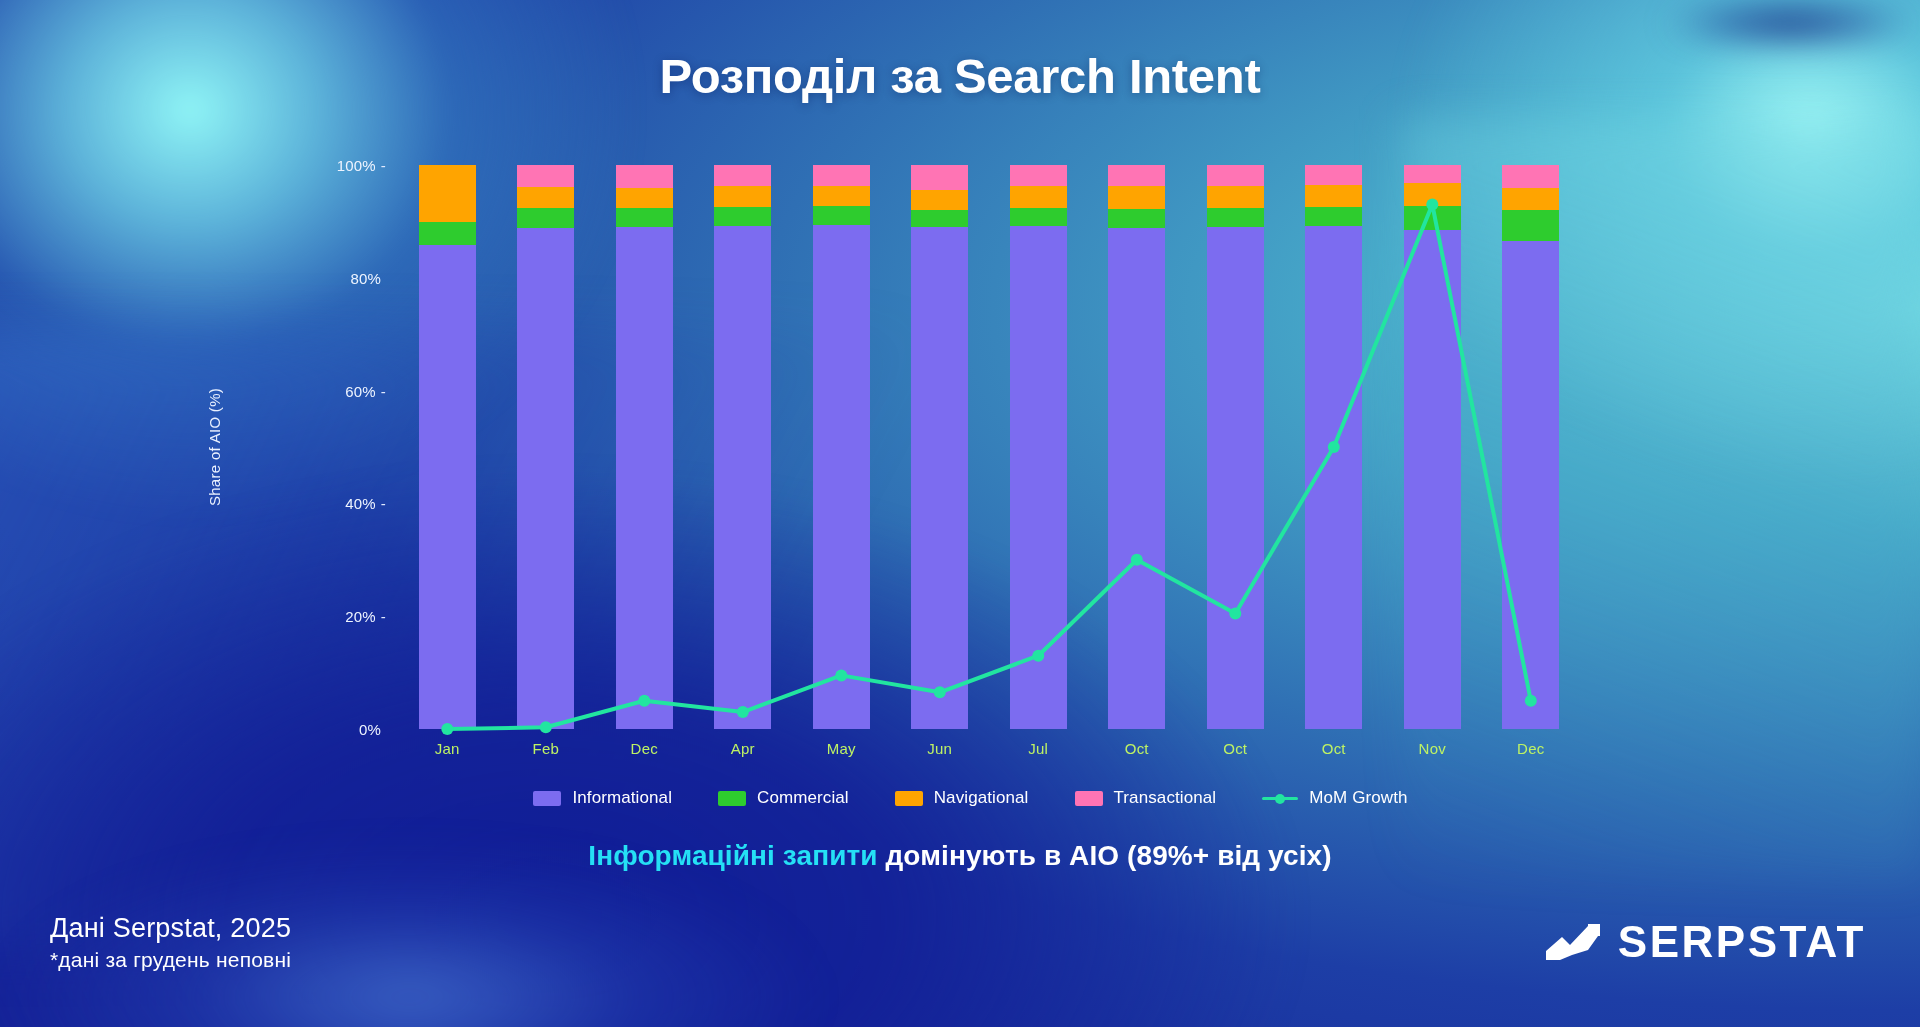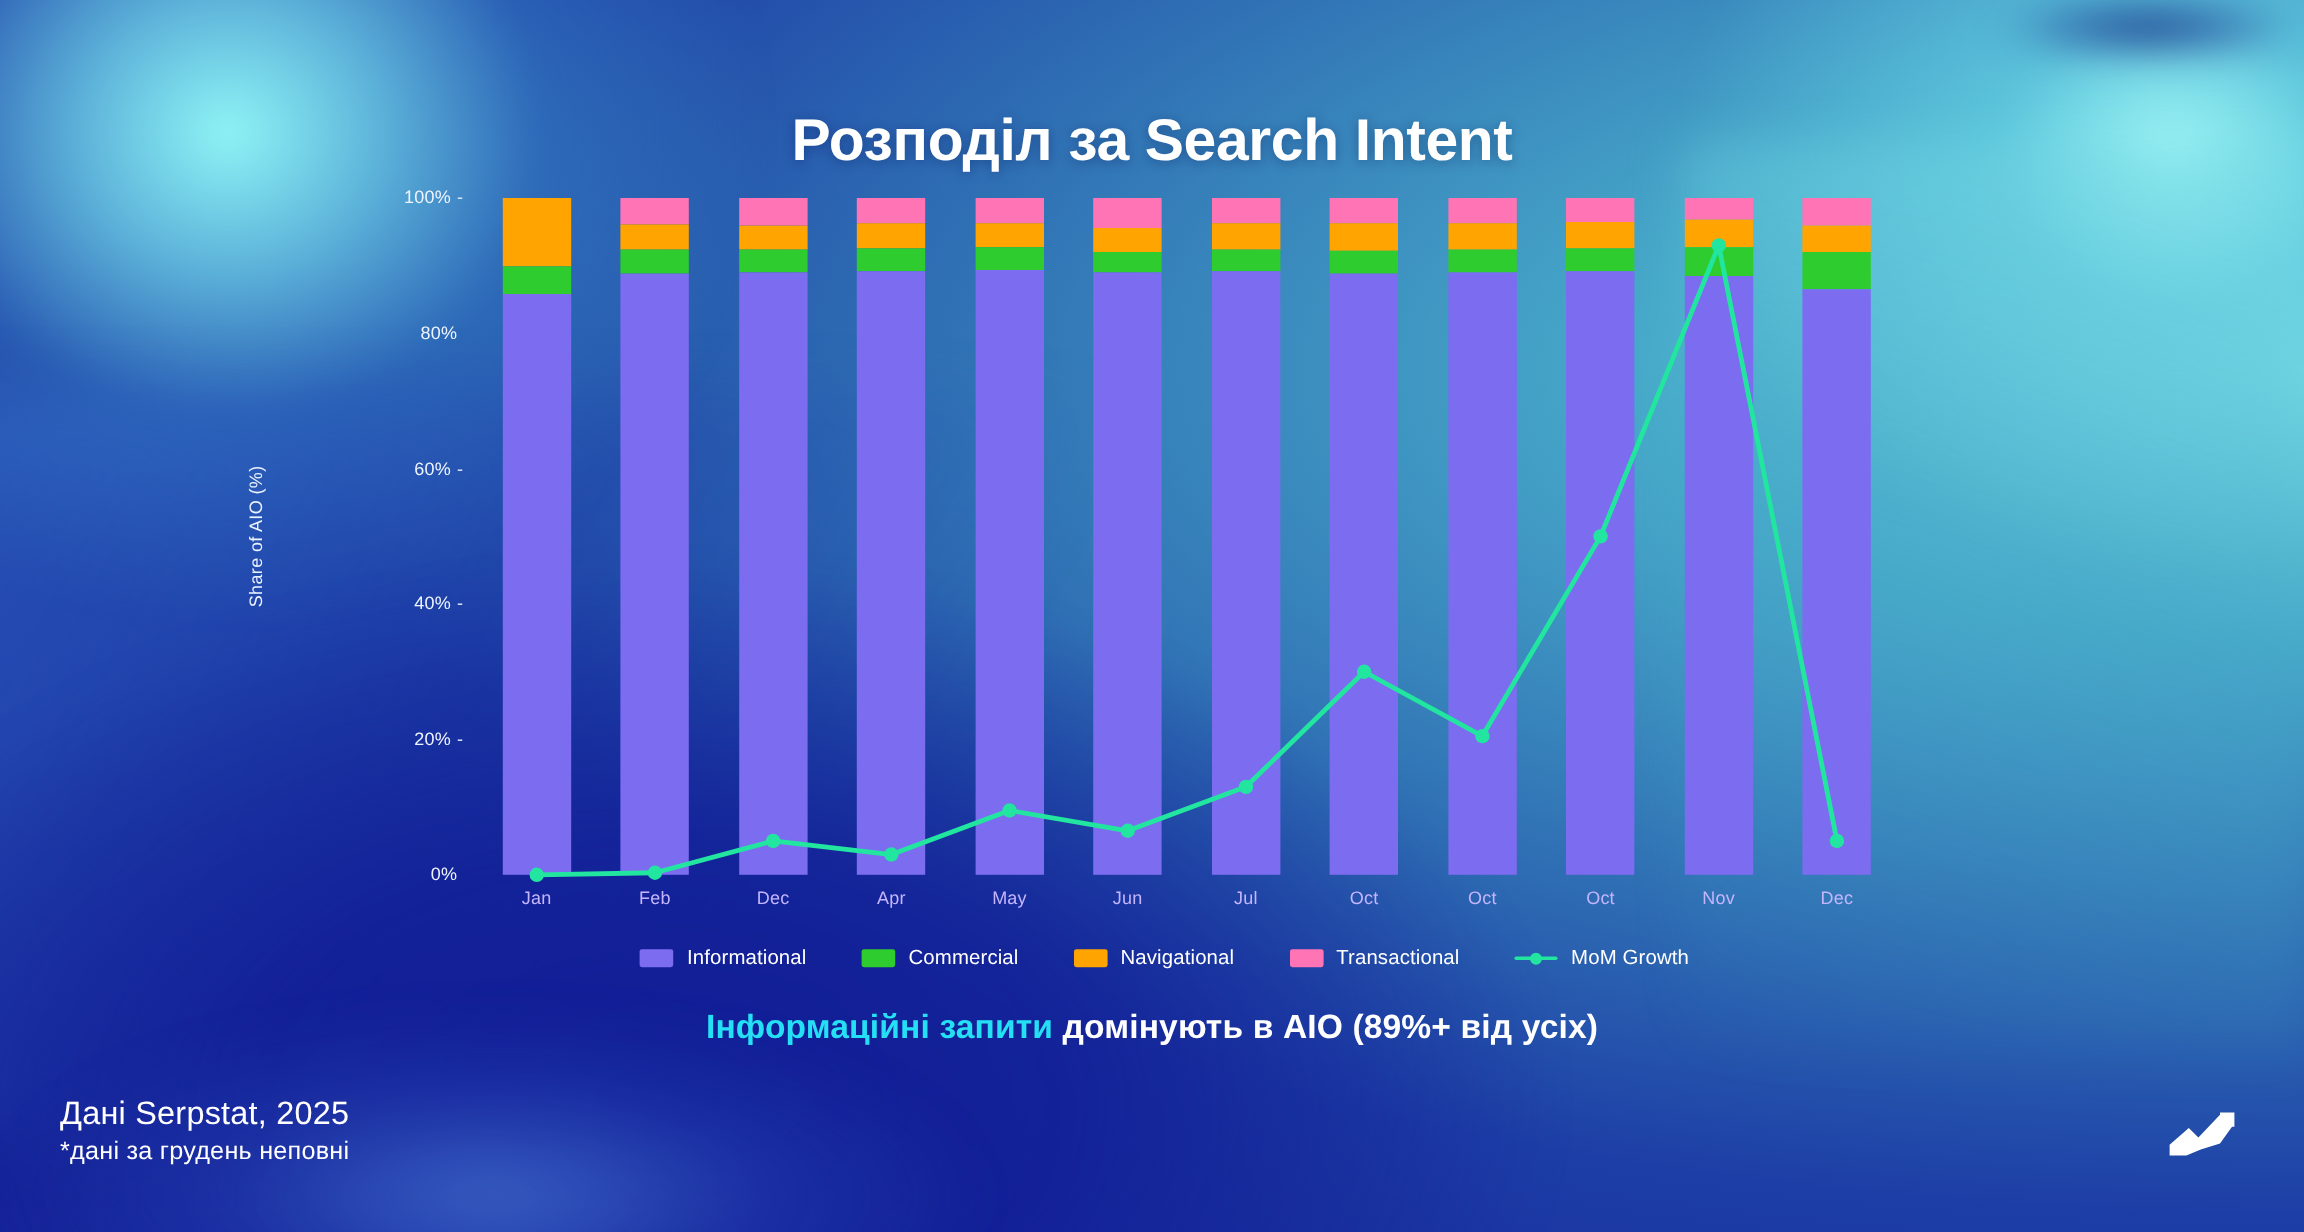--- a/index.html
+++ b/index.html
@@ -44,21 +44,20 @@
     filter:blur(20px);
   }
 
   
   #title{
     position:absolute; left:0; right:0; top:48px;
     text-align:center;
     font-size:49px; font-weight:bold; color:#ffffff;
     letter-spacing:-.3px;
     text-shadow:0 2px 10px rgba(0,20,80,.35);
-    margin-top:41px;
   }
 
   
   
   #plot{ position:absolute; left:398px; top:165px; width:1182px; height:564px; }
   #bars{ position:absolute; inset:0; display:flex; }
   .bar-slot{ flex:1 1 0; position:relative; display:flex; justify-content:center; }
   .bar{ position:absolute; bottom:0; width:57px; display:flex; flex-direction:column-reverse; }
   .seg{ width:100%; }
 
@@ -71,21 +70,21 @@
   .ytick .dash{ color:#dfe9ff; margin-left:5px; }
   #ylabel{
     position:absolute; left:214px; top:447px;
     transform:translate(-50%,-50%) rotate(-90deg);
     transform-origin:center center;
     font-size:15px; color:#eaf1ff; white-space:nowrap; letter-spacing:.3px;
   }
 
   
   #xaxis{ position:absolute; left:398px; top:740px; width:1182px; display:flex; }
-  .xtick{ flex:1 1 0; text-align:center; font-size:15px; color:#c4b5fd; letter-spacing:.2px; }
+  .xtick{ flex:1 1 0; text-align:center; font-size:15px; color:#bef264; letter-spacing:.2px; }
 
   
   #legend{
     position:absolute; left:0; right:0; top:788px;
     display:flex; justify-content:center; align-items:center; gap:46px;padding-left:21px;
   }
   .lg{ display:flex; align-items:center; gap:11px; }
   .lg .swatch{ width:28px; height:15px; border-radius:2px; display:block; }
   .lg .lbl{ font-size:17px; color:#ffffff; letter-spacing:.1px; }
   .lg .lineswatch{ position:relative; width:36px; height:15px; display:block; }
@@ -296,13 +295,14 @@
 <div id="footer-left">
   <div class="f1">Дані Serpstat, 2025</div>
   <div class="f2">*дані за грудень неповні</div>
 </div>
 
 <div id="logo">
   <svg class="mark" viewBox="0 0 62 44">
     <path d="M4 40 L4 31 L20 17 L28 25 L46 6 L46 4 L58 4 L58 16 L56 16 L46 30 L30 35 L18 40 Z" fill="#ffffff"></path>
     <path d="M2 41 L16 30 L26 36 L44 22 L58 10 L58 4 L46 4 L46 9 L40 9 Z" fill="#ffffff" opacity="0"></path>
   </svg>
+  <div class="word">SERPSTAT</div>
 </div>
 
 </body></html>

